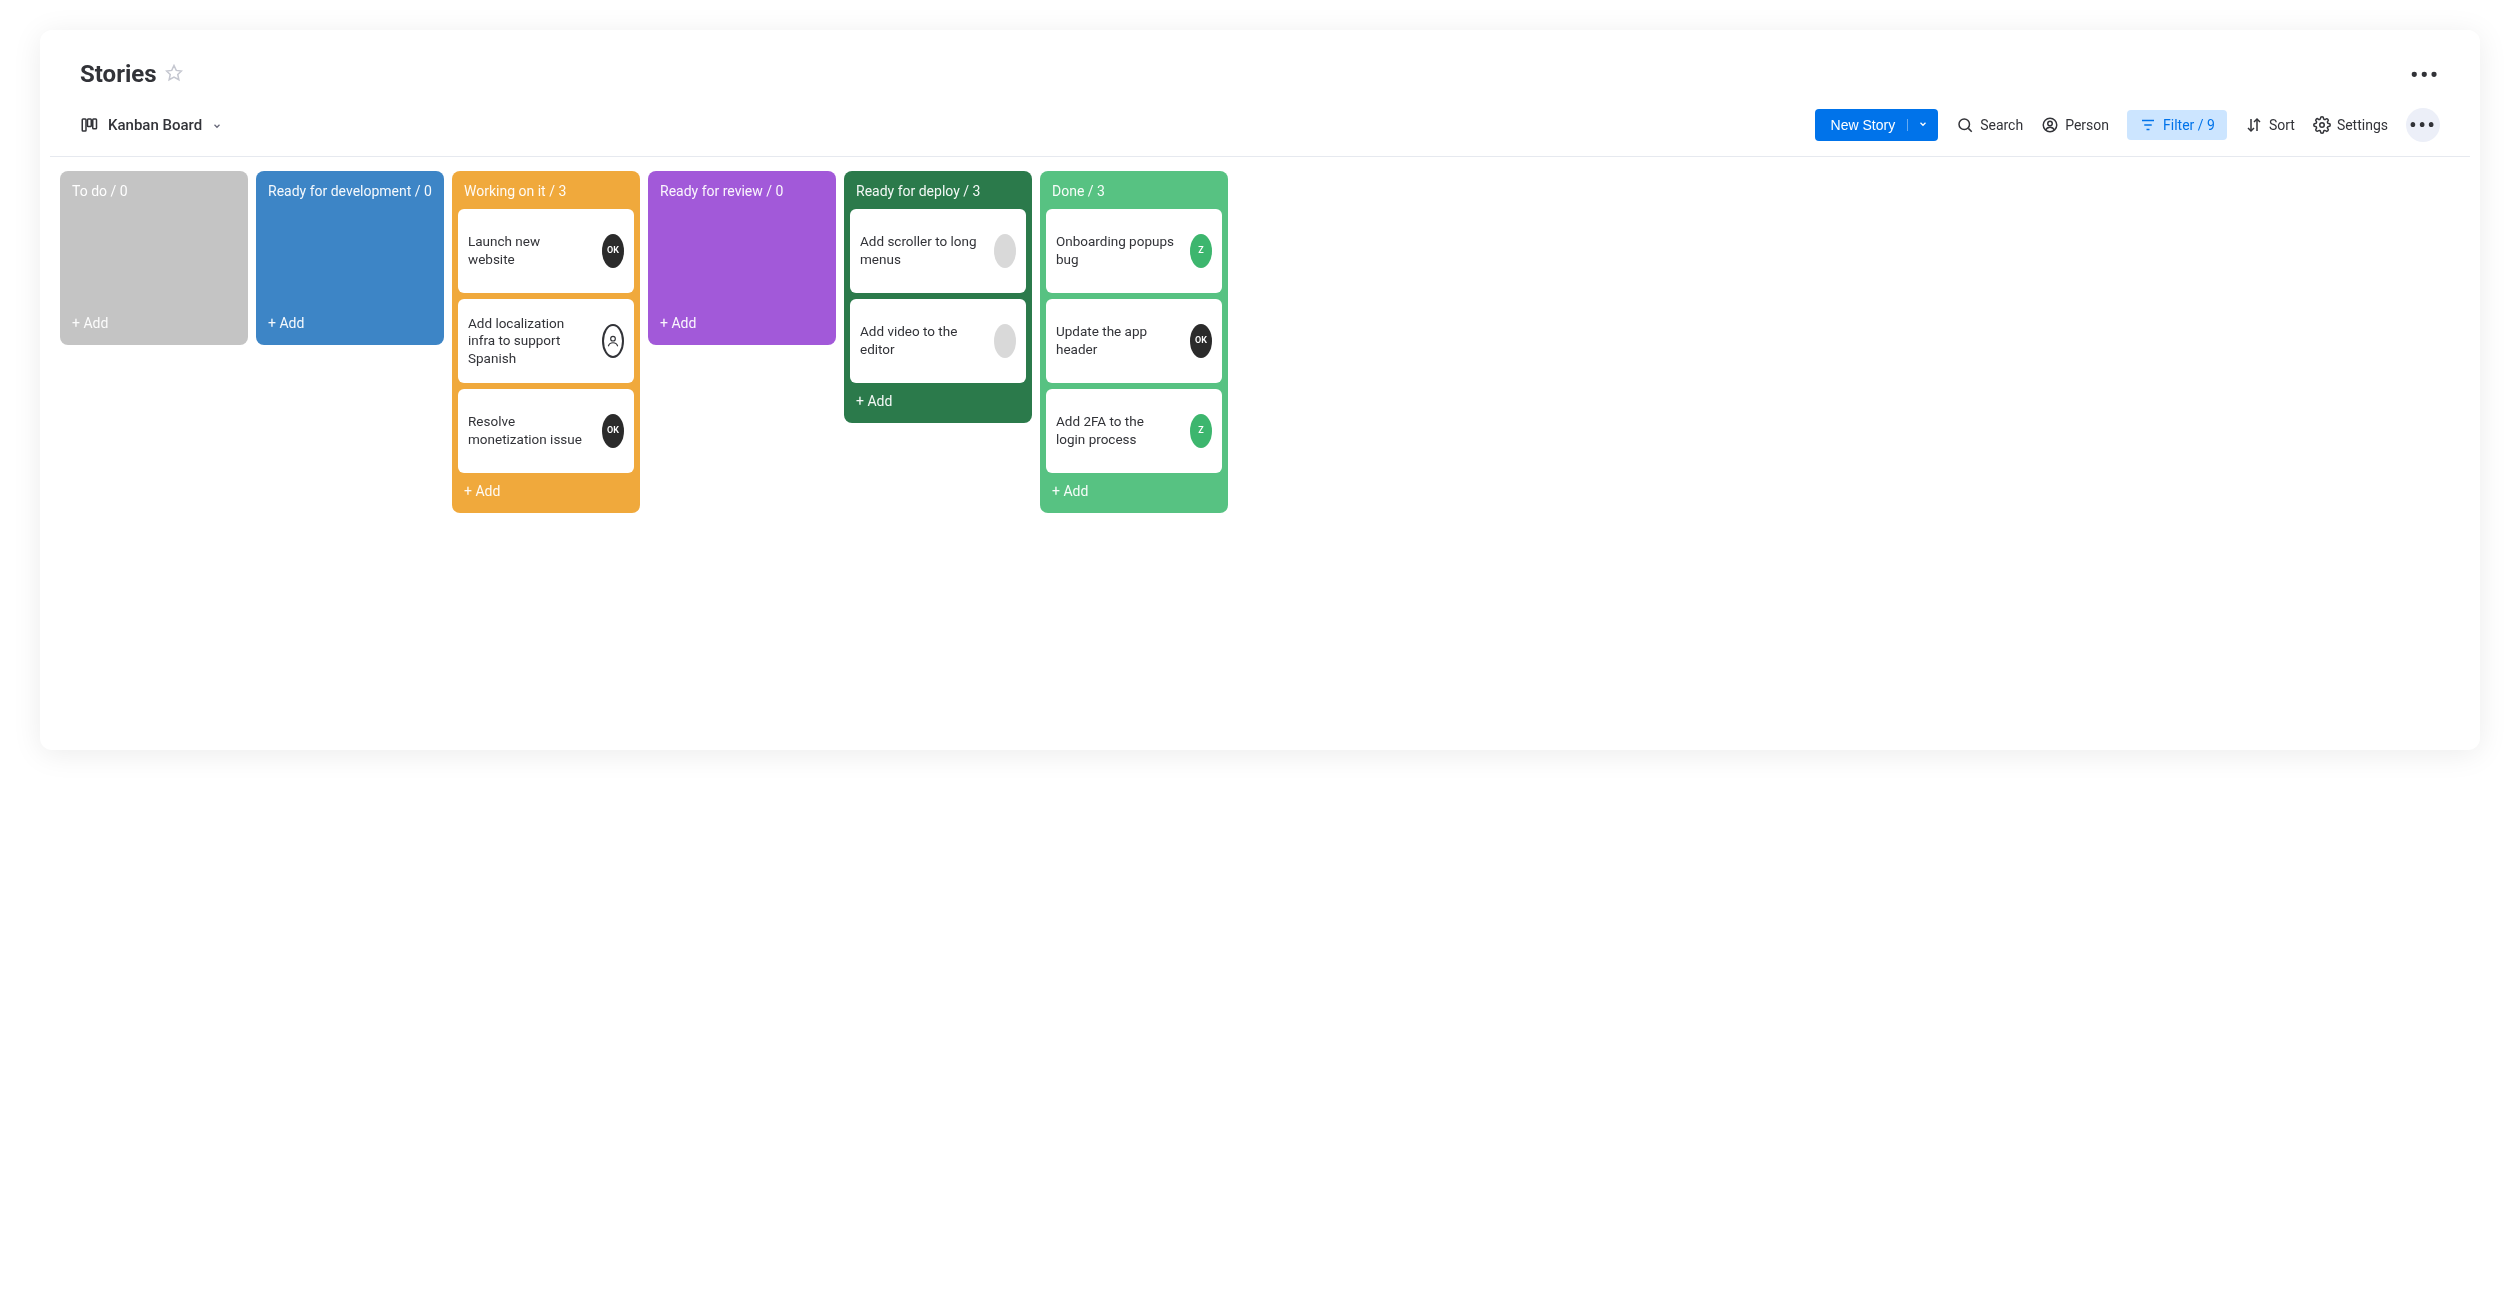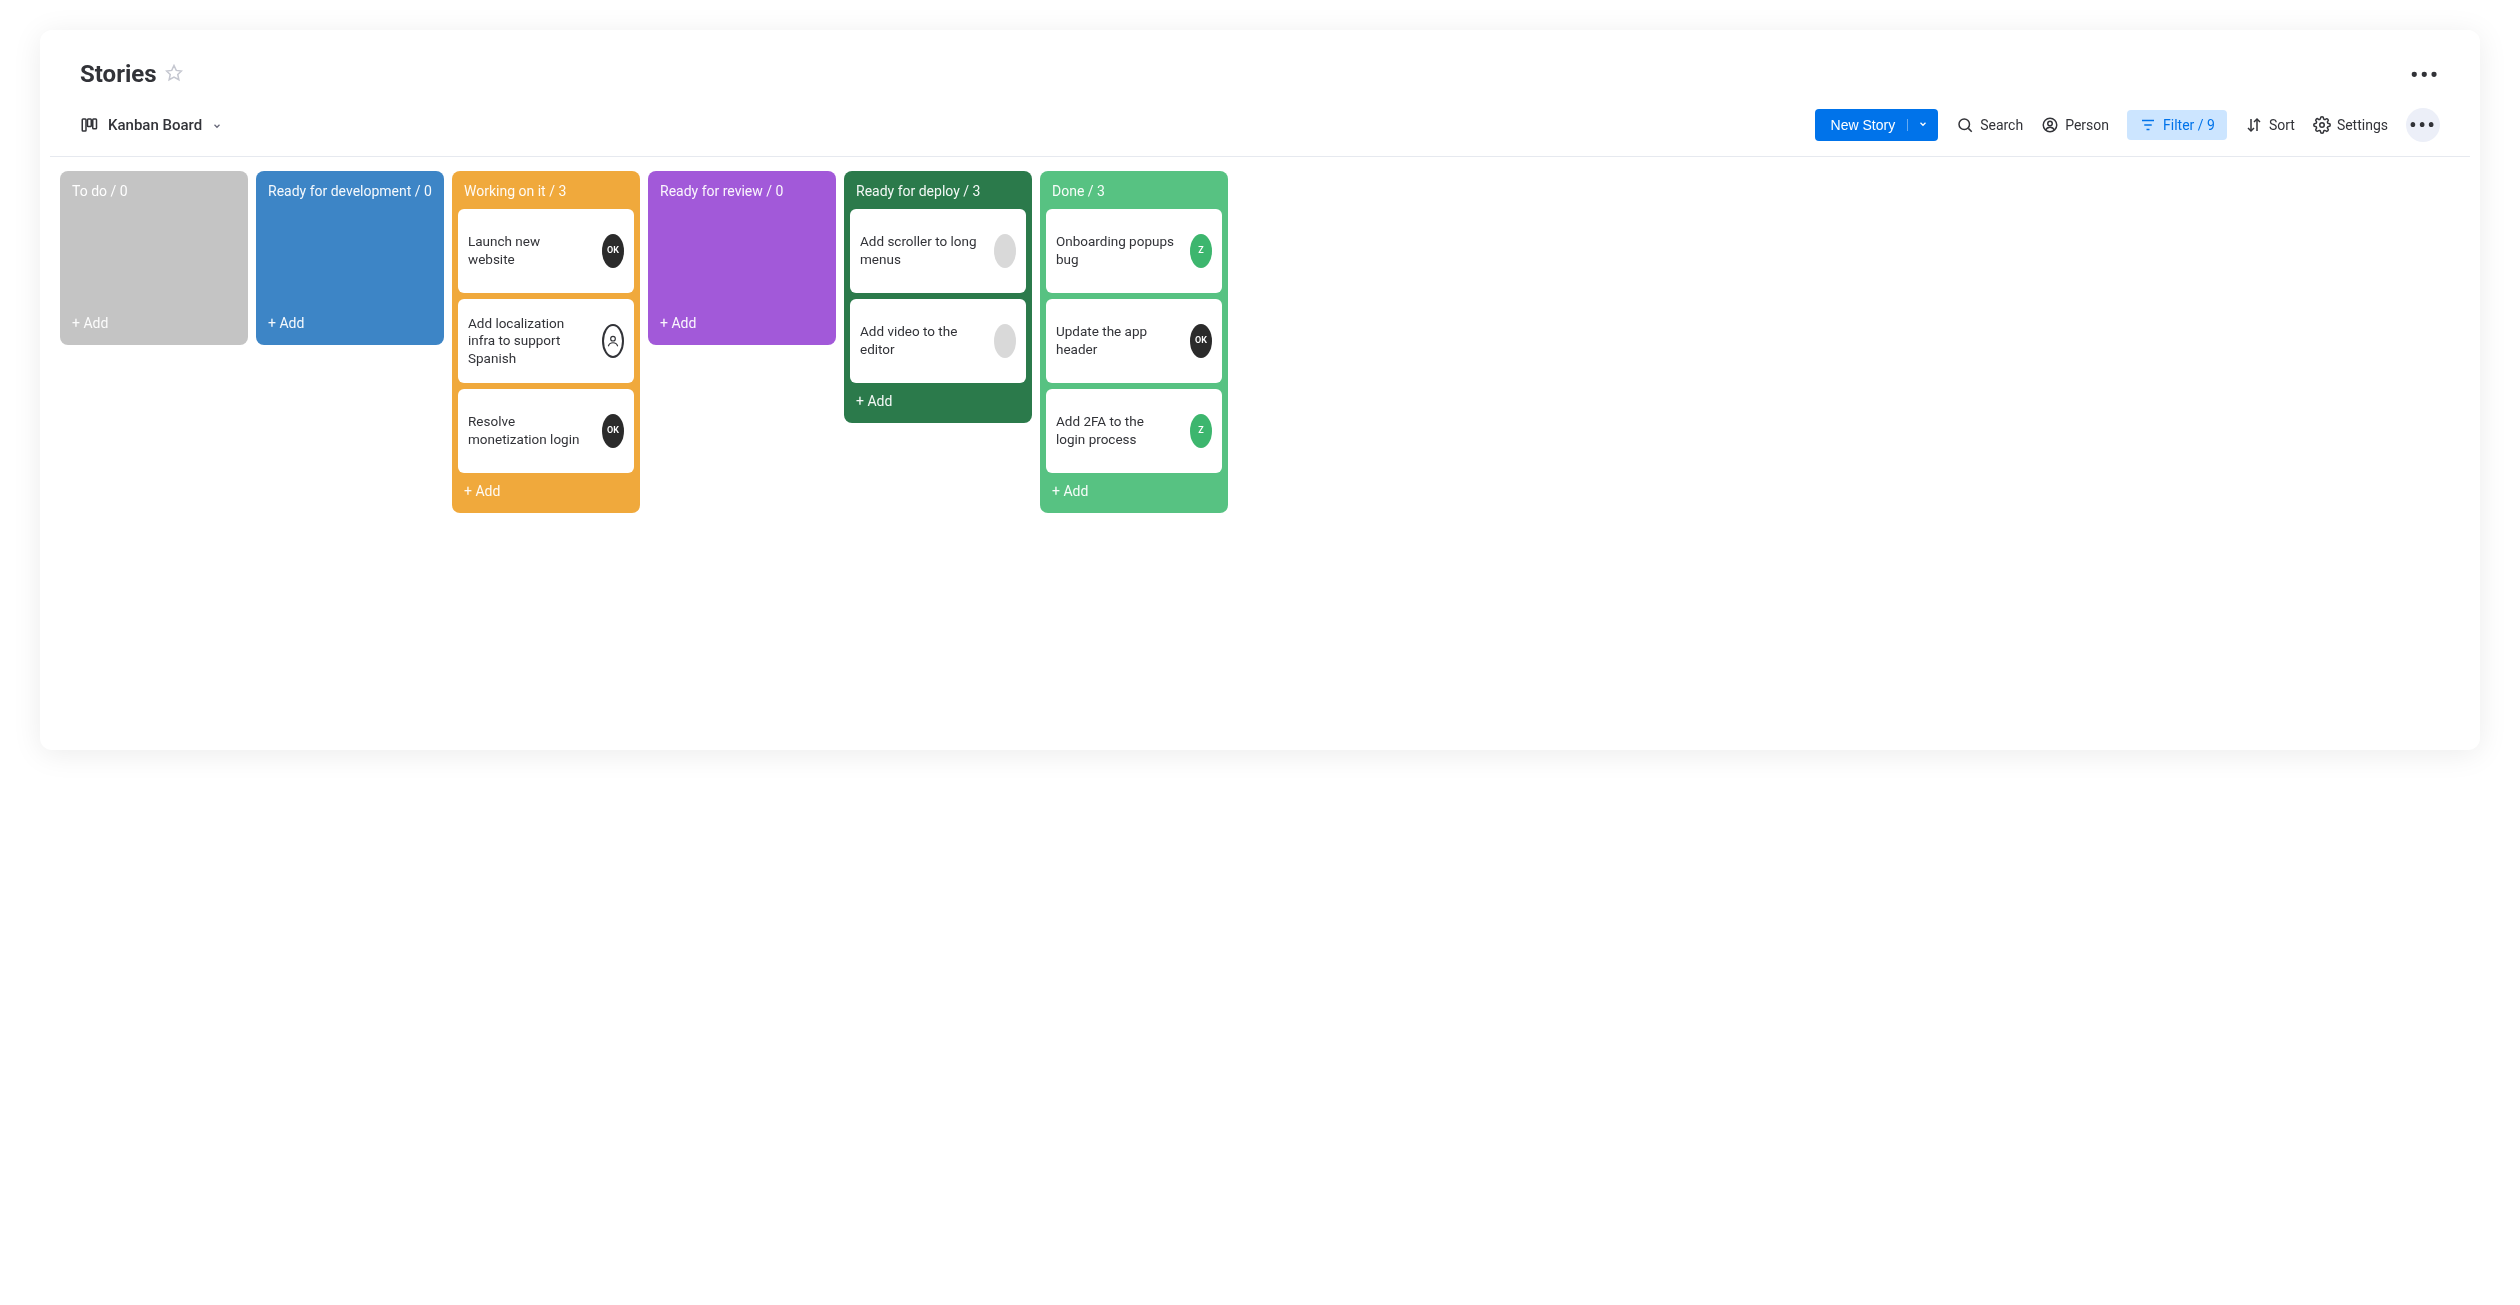--- a/index.html
+++ b/index.html
@@ -337,21 +337,21 @@
           <div class="card">
             <div class="card-title">Add localization infra to support Spanish</div>
             <span class="avatar avatar-user">
               <svg viewBox="0 0 24 24" fill="none" stroke="#323338" stroke-width="2">
                 <circle cx="12" cy="8" r="4"></circle>
                 <path d="M4 21c1-4 5-6 8-6s7 2 8 6"></path>
               </svg>
             </span>
           </div>
           <div class="card">
-            <div class="card-title">Resolve monetization login</div>
+            <div class="card-title">Resolve monetization issue</div>
             <span class="avatar avatar-ok">OK</span>
           </div>
         </div>
         <div class="add-link">+ Add</div>
       </div>
       <div class="kanban-col col-review">
         <div class="col-title">Ready for review / 0</div>
         <div class="cards">
           <div class="empty-spacer"></div>
         </div>

